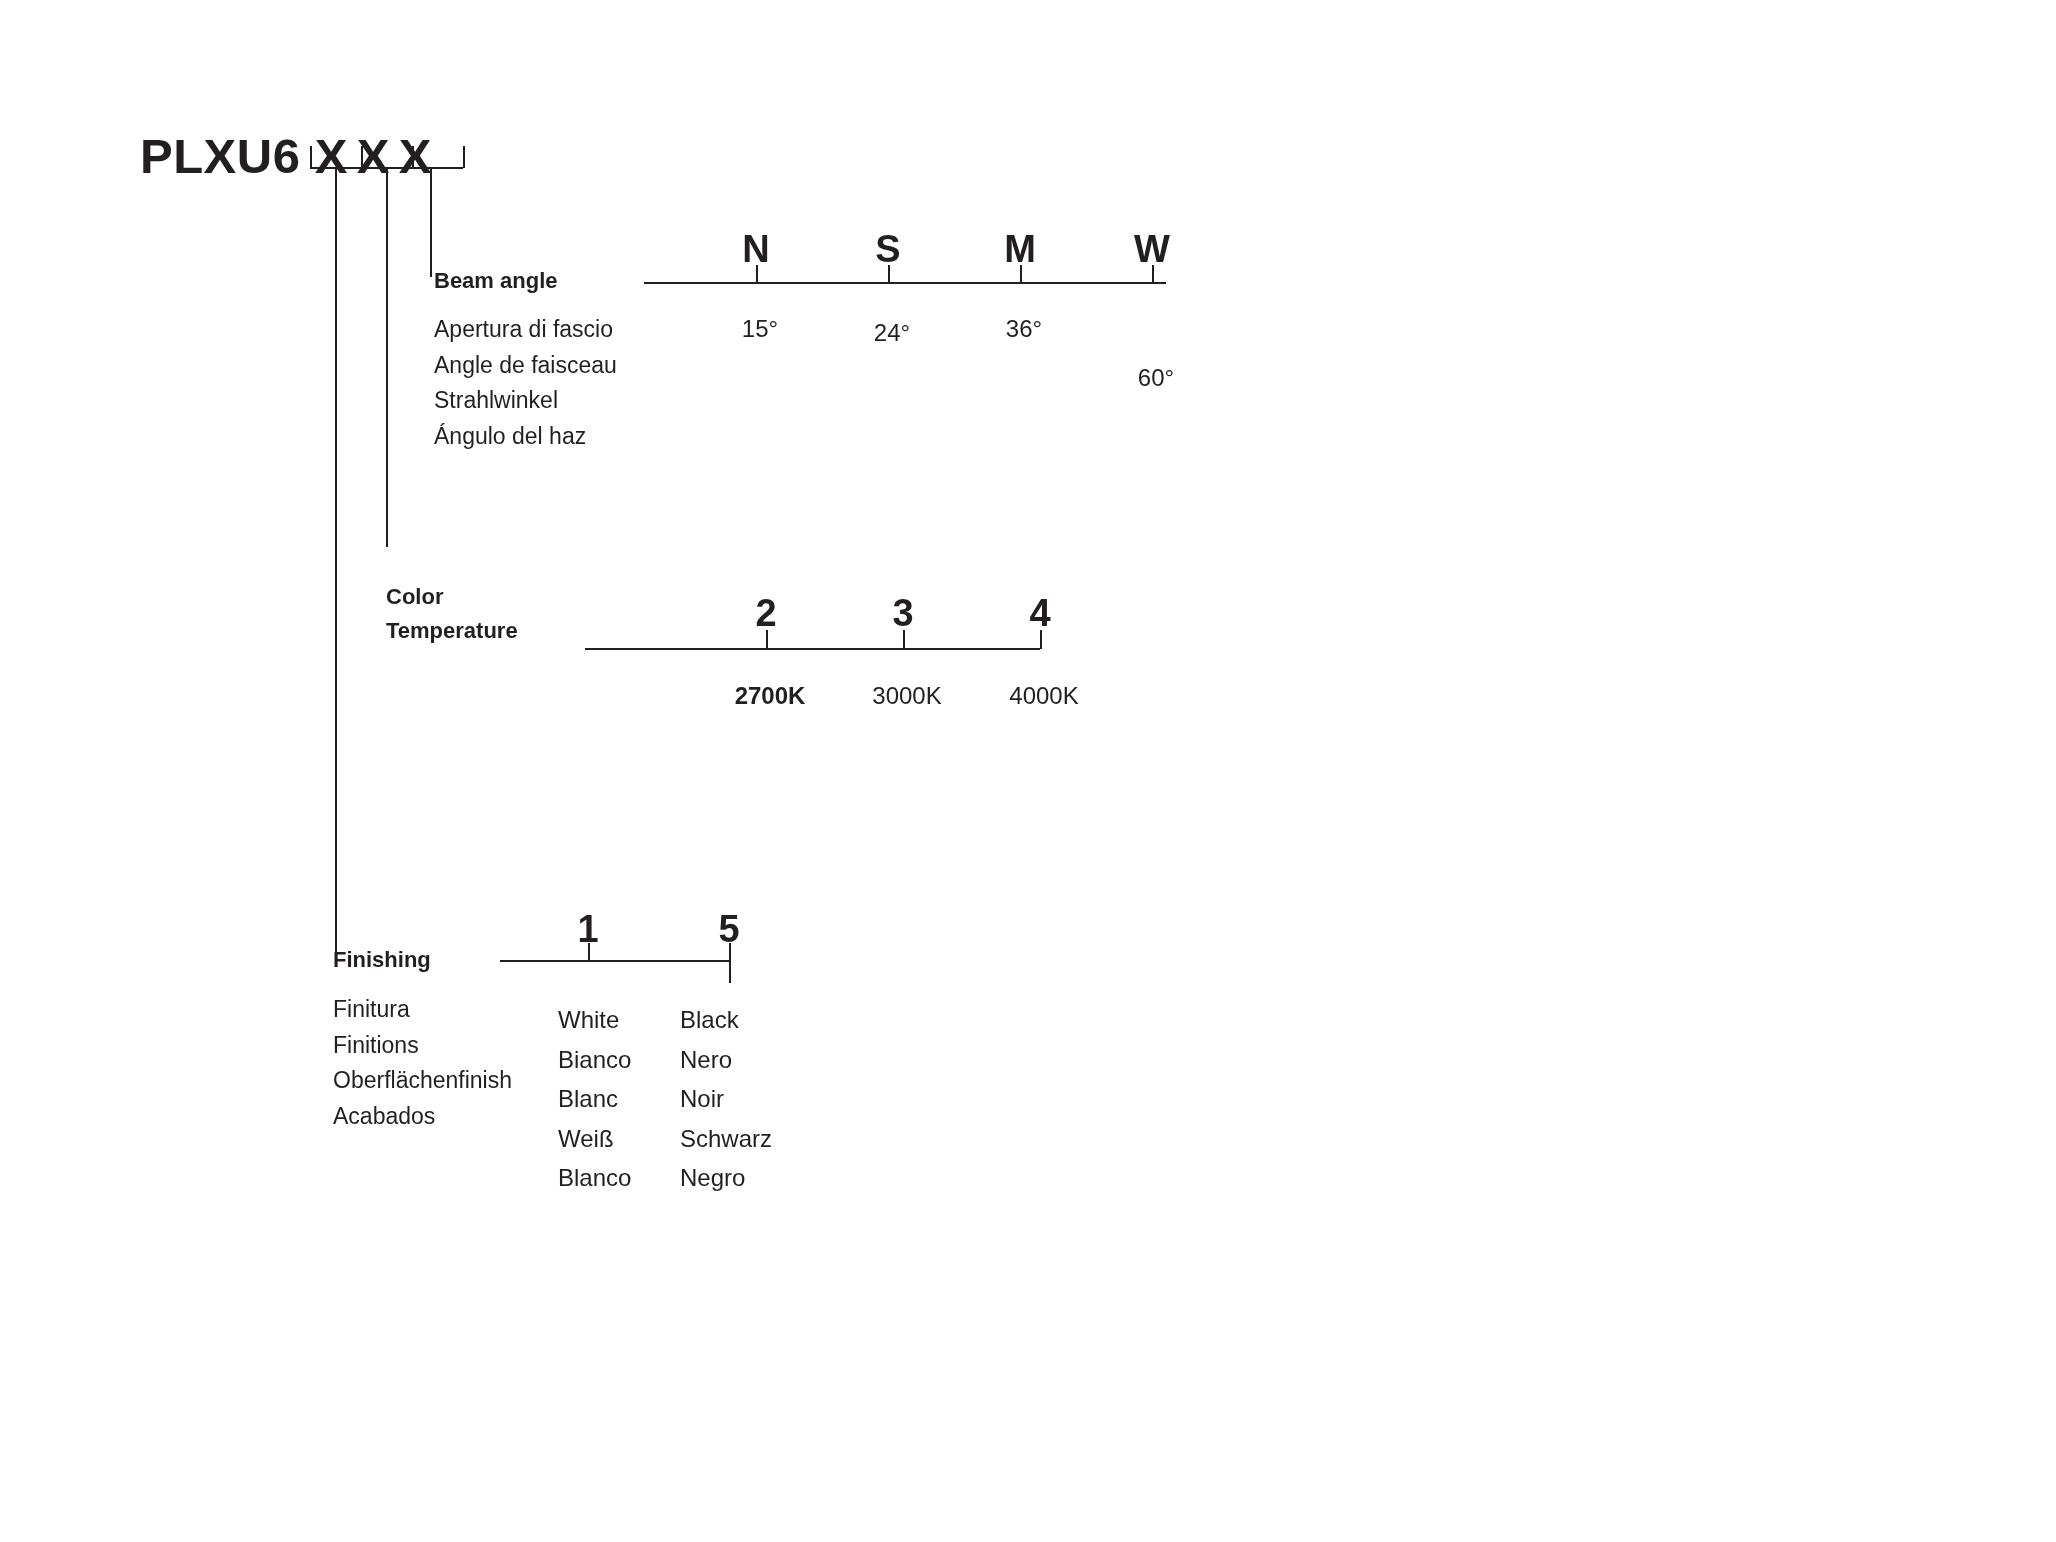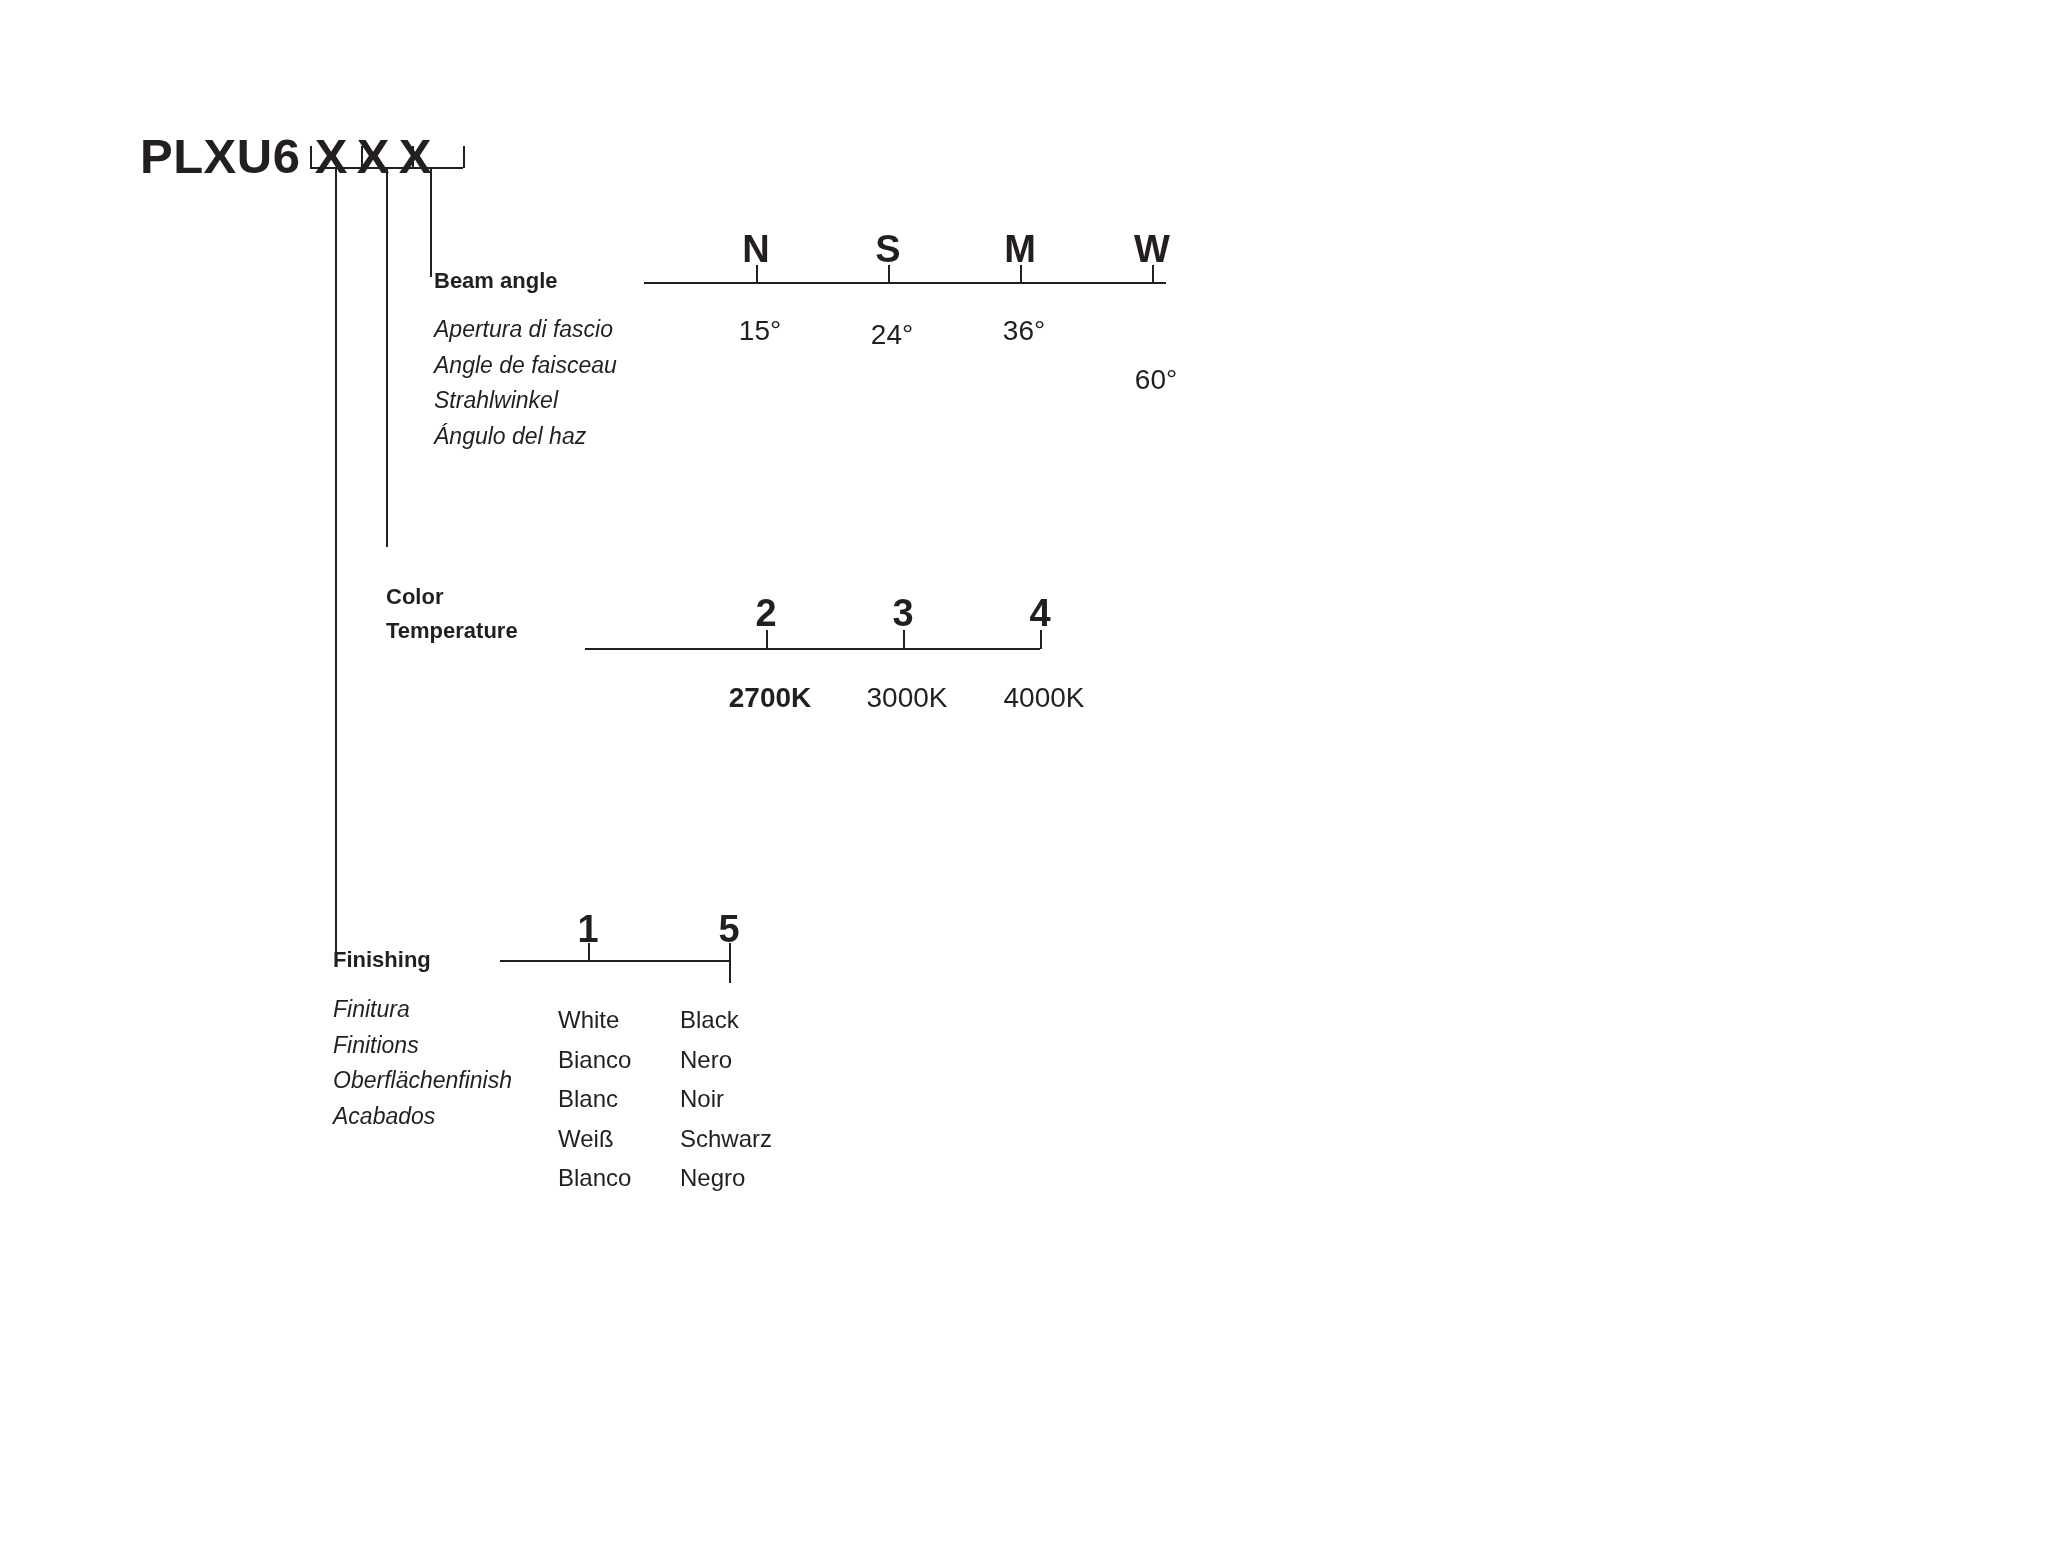--- a/index.html
+++ b/index.html
@@ -57,33 +57,32 @@
     font-weight: bold;
     font-size: 22px;
     line-height: 34px;
     white-space: nowrap;
   }
   .sec-langs {
     position: absolute;
     font-size: 23px;
     line-height: 35.5px;
     white-space: nowrap;
-    font-style: italic;
   }
   .opt-code {
     position: absolute;
     font-weight: bold;
     font-size: 38px;
     text-align: center;
     transform: translateX(-50%);
     white-space: nowrap;
   }
   .opt-val {
     position: absolute;
-    font-size: 28px;
+    font-size: 24px;
     text-align: center;
     transform: translateX(-50%);
     white-space: nowrap;
   }
   .fin-col {
     position: absolute;
     font-size: 24px;
     line-height: 39.5px;
     white-space: nowrap;
   }

